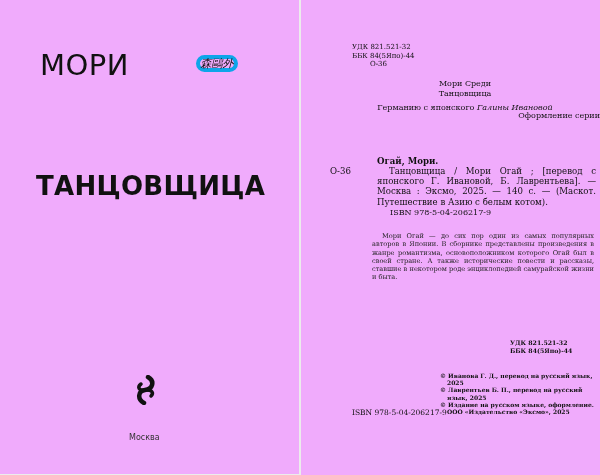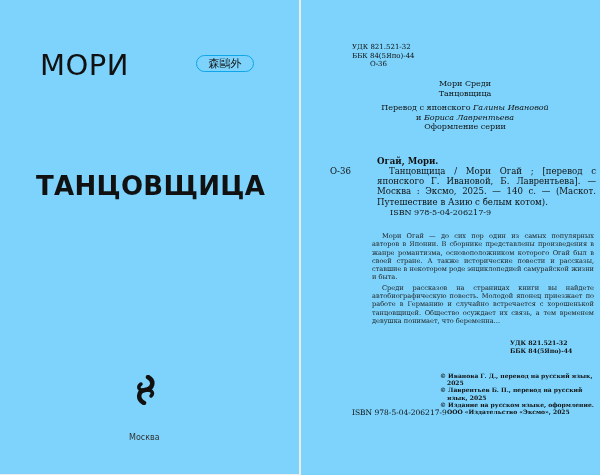--- a/index.html
+++ b/index.html
@@ -1,42 +1,42 @@
 <!DOCTYPE html>
 <html><head>
   <meta charset="utf-8">
   <style>
     html, body { margin:0; padding:0; background:#ffffff; }
     body { width:600px; height:475px; position:relative; overflow:hidden; color:#111; }
-    .page { position:absolute; top:0; height:475px; background:#7dd3fc; }
+    .page { position:absolute; top:0; height:475px; background:#f0abfc; }
     .page-left { left:0; width:300px; border-bottom:1px solid #ececec; box-sizing:border-box; }
     .page-right { left:301px; width:299px; }
     .spine { position:absolute; left:299px; top:0; width:2px; height:475px; background:#ececec; }
 
     .sans { font-family:"DejaVu Sans", "Liberation Sans", sans-serif; }
     .serif { font-family:"DejaVu Serif", "Liberation Serif", serif; }
 
     .author-first { position:absolute; left:40px; top:50px; font-size:29px; font-weight:400; letter-spacing:0.5px; line-height:30px; }
     .author-last { position:absolute; left:35px; top:76px; font-size:40px; font-weight:700; letter-spacing:-0.5px; line-height:44px; }
-    .kanji-badge { position:absolute; left:196px; top:55px; width:58px; height:17px; border:1px solid #0ea5e9; border-radius:10px; box-sizing:border-box; display:flex; align-items:center; justify-content:center; font-size:11px; line-height:11px; font-family:"DejaVu Sans", sans-serif; }
+    .kanji-badge { position:absolute; left:196px; top:55px; width:42px; height:17px; border:4px solid #0ea5e9; border-radius:10px; box-sizing:border-box; display:flex; align-items:center; justify-content:center; font-size:11px; line-height:11px; font-family:"DejaVu Sans", sans-serif;font-style:italic; }
     .title { position:absolute; left:36px; top:171px; font-size:26px; font-weight:700; letter-spacing:0.3px; line-height:30px; }
 
     .pub-logo { position:absolute; left:133px; top:375px; width:26px; height:30px; }
     .pub-city { position:absolute; left:129px; top:407px; font-size:8px; color:#333;margin-top:26px; }
 
     .small { font-size:7px; line-height:8.5px; }
     .udk-top { position:absolute; left:352px; top:43px; }
     .udk-top div { white-space:nowrap; }
     .udk-top .sign { padding-left:18px; }
 
     .center-block { position:absolute; left:330px; width:270px; text-align:center; font-size:8px; line-height:10px; }
     .cb-author { top:79px; }
     .cb-title { top:89px; }
     .cb-trans { top:103px; }
-    .cb-design { top:122px; }
+    .cb-design { top:111px;text-align:right; }
     .cb-design i, .cb-trans i { }
 
     .entry { position:absolute; left:330px; top:156px; width:266px; font-size:8.6px; line-height:10.2px; }
     .entry-head { position:absolute; left:47px; top:0; font-weight:700; white-space:nowrap; }
     .entry-code { position:absolute; left:0; top:10px; }
     .entry-body { position:absolute; left:47px; top:10px; width:219px; text-align:justify; }
     .entry-body .indent { text-indent:12px; display:block; }
 
     .isbn-line { position:absolute; left:390px; top:208px; font-size:8px; }
 
@@ -72,40 +72,38 @@
 
 <div class="udk-top serif small">
   <div>УДК 821.521-32</div>
   <div>ББК 84(5Япо)-44</div>
   <div class="sign">О-36</div>
 </div>
 
 <div class="center-block cb-author serif">Мори Среди</div>
 <div class="center-block cb-title serif">Танцовщица</div>
 <div class="center-block cb-trans serif">
-  <div><span>Перевод с японского </span><i>Галины Ивановой</i></div>
-  <div><span>и </span><i>Бориса Лаврентьева</i></div>
+  <div><span>Германию с японского </span><i>Галины Ивановой</i></div>
 </div>
 <div class="center-block cb-design serif">
   <div>Оформление серии</div>
 </div>
 
 <div class="entry serif">
   <div class="entry-head">Огай, Мори.</div>
   <div class="entry-code">О-36</div>
   <div class="entry-body">
       <span class="indent">Танцовщица / Мори Огай ; [перевод с японского Г. Ивановой, Б. Лаврентьева]. — Москва : Эксмо, 2025. — 140 с. — (Маскот. Путешествие в Азию с белым котом).</span>
     </div>
 </div>
 
 <div class="isbn-line serif">ISBN 978-5-04-206217-9</div>
 
 <div class="annotation serif">
   <p>Мори Огай — до сих пор один из самых популярных авторов в Японии. В сборнике представлены произведения в жанре романтизма, основоположником которого Огай был в своей стране. А также исторические повести и рассказы, ставшие в некотором роде энциклопедией самурайской жизни и быта.</p>
-  <p>Среди рассказов на страницах книги вы найдете автобиографическую повесть. Молодой японец приезжает по работе в Германию и случайно встречается с хорошенькой танцовщицей. Общество осуждает их связь, а тем временем девушка понимает, что беременна…</p>
 </div>
 
 <div class="udk-bottom serif">
   <div>УДК 821.521-32</div>
   <div>ББК 84(5Япо)-44</div>
 </div>
 
 <div class="isbn-bottom serif">ISBN 978-5-04-206217-9</div>
 
 <div class="copyrights serif">

